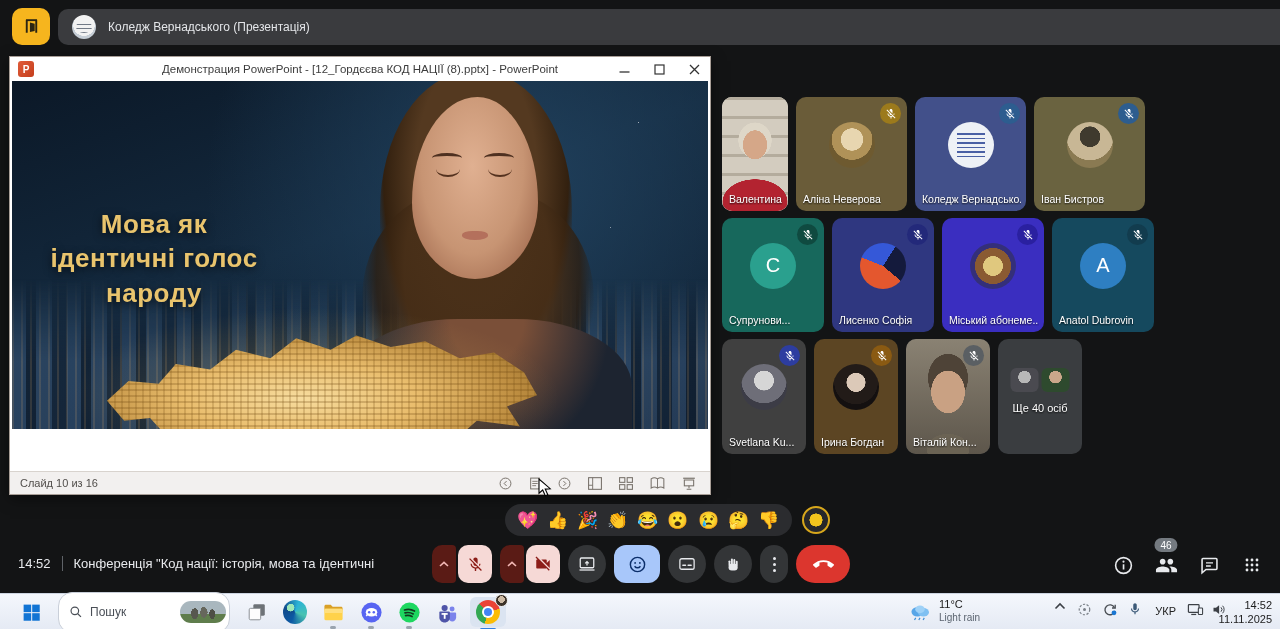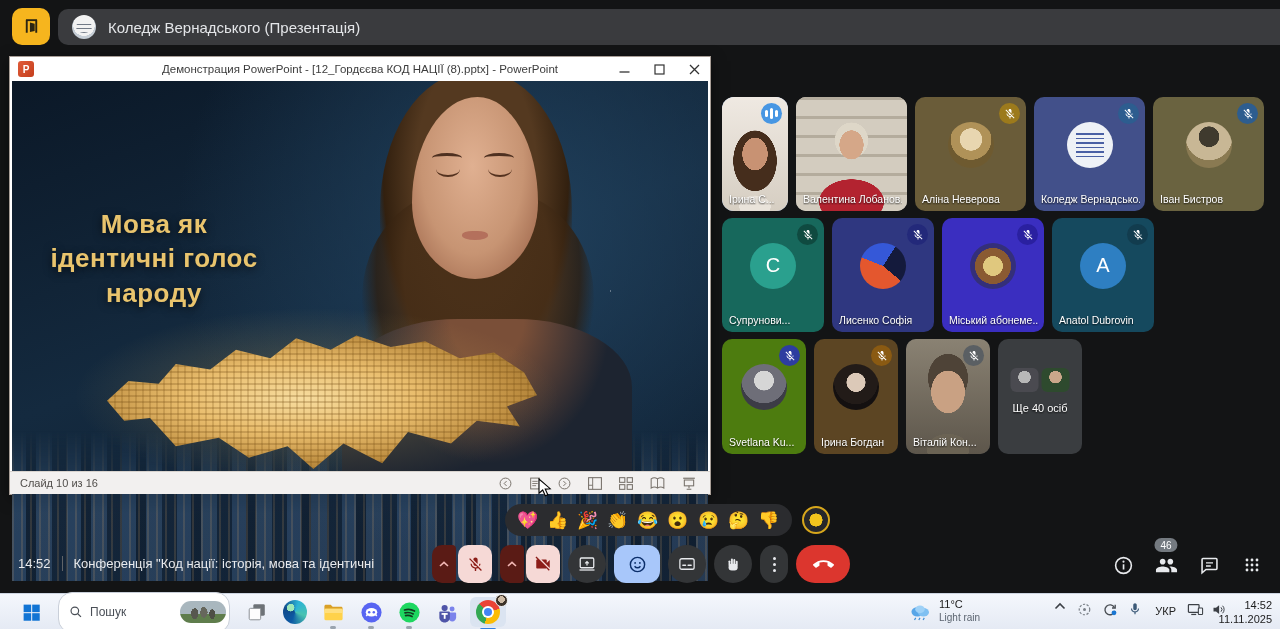--- a/index.html
+++ b/index.html
@@ -11,34 +11,34 @@
 
   
   .app-chip { position:absolute; left:12px; top:8px; width:38px; height:37px; border-radius:10px;
     background:#f6b51e; display:flex; align-items:center; justify-content:center; }
   .share-tab { position:absolute; left:58px; top:9px; right:0; height:36px; background:#3a3b3e;
     border-radius:10px 0 0 10px; display:flex; align-items:center; gap:12px; padding-left:14px; }
   .tab-avatar { width:24px; height:24px; border-radius:50%; position:relative; overflow:hidden;
     background: radial-gradient(circle at 50% 42%, #f2f2f2 0 58%, #c6ced6 59%); }
   .tab-avatar::after { content:""; position:absolute; inset:6px 4px;
     background: repeating-linear-gradient(0deg, rgba(90,100,115,.85) 0 1.5px, transparent 1.5px 4px); border-radius:50%; }
-  .tab-label { color:#e3e5e8; font-size:15px; }
+  .tab-label { color:#e3e5e8; font-size:12px; }
 
   
   .ppt { position:absolute; left:10px; top:57px; width:700px; height:437px; background:#fff;
     box-shadow:0 0 0 1px #a89e97, 0 4px 14px rgba(0,0,0,.5); }
   .ppt-titlebar { position:relative; height:24px; display:flex; align-items:center; background:#fff; }
   .ppt-app-icon { position:absolute; left:8px; top:4px; width:16px; height:16px; border-radius:3px;
     background:linear-gradient(135deg,#e05c3a,#c43e1c); color:#fff; font-size:10px; font-weight:bold;
     display:flex; align-items:center; justify-content:center; }
   .ppt-title { flex:1; text-align:center; font-size:11.5px; color:#3c3c3c; white-space:nowrap; overflow:hidden; }
   .ppt-ctrls { position:absolute; right:10px; top:0; height:24px; display:flex; gap:24px; align-items:center; }
   .wbtn { width:11px; height:11px; display:flex; align-items:center; justify-content:center; }
 
-  .ppt-slide { position:absolute; left:2px; top:24px; width:696px; height:500px; overflow:hidden; background:#be185d;padding-left:24px; }
+  .ppt-slide { position:absolute; left:2px; top:24px; width:696px; height:348px; overflow:hidden; background:#be185d;padding-left:24px; }
   .sky { position:absolute; inset:0;
     background:
       radial-gradient(1.5px 1.5px at 78% 18%, rgba(255,255,255,.8) 50%, transparent 51%),
       radial-gradient(1px 1px at 64% 32%, rgba(255,255,255,.6) 50%, transparent 51%),
       radial-gradient(1px 1px at 86% 42%, rgba(255,255,255,.5) 50%, transparent 51%),
       radial-gradient(1.5px 1.5px at 70% 55%, rgba(255,255,255,.4) 50%, transparent 51%),
       radial-gradient(1px 1px at 90% 12%, rgba(255,255,255,.6) 50%, transparent 51%),
       radial-gradient(circle at 72% 30%, #20405c 0%, transparent 55%),
       linear-gradient(160deg, #0b1827 0%, #142a3f 45%, #0d1c2d 100%); }
   .skyline { position:absolute; left:0; right:0; bottom:0; height:150px;
@@ -324,29 +324,20 @@
   </div>
 
   <div class="cursor">
     <svg width="15" height="20" viewBox="0 0 15 20">
         <path d="M1 1l0 14.2 3.7-3.2 2.6 5.8 2.5-1.1-2.6-5.6 5-0.4z" fill="#fff" stroke="#000" stroke-width="1.1"></path>
       </svg>
   </div>
 
   <div class="grid">
     <div class="prow prow1">
-        <div class="tile active">
-          <div class="video scene-woman-portrait"></div>
-          <div class="pname">Ірина С...</div>
-          <div class="mic speak">
-            <i></i>
-            <i></i>
-            <i></i>
-          </div>
-        </div>
         <div class="tile">
           <div class="video scene-woman-red-jacket"></div>
           <div class="pname">Валентина Лобанов...</div>
         </div>
         <div class="tile" style="background: rgb(106, 92, 57);">
           <div class="avatar" style="background: radial-gradient(circle at 50% 38%, rgb(232, 214, 176) 0px, rgb(232, 214, 176) 30%, rgb(176, 146, 88) 31%, rgb(176, 146, 88) 55%, rgb(110, 90, 48) 56%);"></div>
           <div class="pname">Аліна Неверова</div>
           <div class="mic" style="background: rgb(156, 122, 28);">
             <svg viewBox="0 0 24 24">
               <path fill="#fff" d="M19 11h-1.7c0 .74-.16 1.43-.43 2.05l1.23 1.23c.56-.98.9-2.09.9-3.28zm-4.02.17c0-.06.02-.11.02-.17V5c0-1.66-1.34-3-3-3S9 3.34 9 5v.18l5.98 5.99zM4.27 3L3 4.27l6.01 6.01V11c0 1.66 1.33 3 2.99 3 .22 0 .44-.03.65-.08l1.66 1.66c-.71.33-1.5.52-2.31.52-2.76 0-5.3-2.1-5.3-5.1H5c0 3.41 2.72 6.23 6 6.72V21h2v-3.28c.91-.13 1.77-.45 2.54-.9L19.73 21 21 19.73 4.27 3z"></path>
@@ -404,21 +395,21 @@
           <div class="avatar" style="background: rgb(46, 127, 194);">A</div>
           <div class="pname">Anatol Dubrovin</div>
           <div class="mic" style="background: rgb(18, 60, 78);">
             <svg viewBox="0 0 24 24">
               <path fill="#fff" d="M19 11h-1.7c0 .74-.16 1.43-.43 2.05l1.23 1.23c.56-.98.9-2.09.9-3.28zm-4.02.17c0-.06.02-.11.02-.17V5c0-1.66-1.34-3-3-3S9 3.34 9 5v.18l5.98 5.99zM4.27 3L3 4.27l6.01 6.01V11c0 1.66 1.33 3 2.99 3 .22 0 .44-.03.65-.08l1.66 1.66c-.71.33-1.5.52-2.31.52-2.76 0-5.3-2.1-5.3-5.1H5c0 3.41 2.72 6.23 6 6.72V21h2v-3.28c.91-.13 1.77-.45 2.54-.9L19.73 21 21 19.73 4.27 3z"></path>
             </svg>
           </div>
         </div>
       </div>
     <div class="prow prow3">
-        <div class="tile" style="background: #4d7c0f;">
+        <div class="tile" style="background: #404040;">
           <div class="avatar" style="background: radial-gradient(circle at 50% 36%, rgb(214, 214, 214) 0px, rgb(214, 214, 214) 26%, rgb(110, 110, 120) 27%, rgb(110, 110, 120) 60%, rgb(60, 60, 70) 61%);"></div>
           <div class="pname">Svetlana Ku...</div>
           <div class="mic" style="background: rgb(45, 61, 160);">
             <svg viewBox="0 0 24 24">
               <path fill="#fff" d="M19 11h-1.7c0 .74-.16 1.43-.43 2.05l1.23 1.23c.56-.98.9-2.09.9-3.28zm-4.02.17c0-.06.02-.11.02-.17V5c0-1.66-1.34-3-3-3S9 3.34 9 5v.18l5.98 5.99zM4.27 3L3 4.27l6.01 6.01V11c0 1.66 1.33 3 2.99 3 .22 0 .44-.03.65-.08l1.66 1.66c-.71.33-1.5.52-2.31.52-2.76 0-5.3-2.1-5.3-5.1H5c0 3.41 2.72 6.23 6 6.72V21h2v-3.28c.91-.13 1.77-.45 2.54-.9L19.73 21 21 19.73 4.27 3z"></path>
             </svg>
           </div>
         </div>
         <div class="tile" style="background: rgb(92, 69, 35);">
           <div class="avatar" style="background: radial-gradient(circle at 50% 40%, rgb(220, 201, 184) 0px, rgb(220, 201, 184) 26%, rgb(34, 27, 24) 27%, rgb(34, 27, 24) 60%, rgb(20, 16, 16) 61%);"></div>

